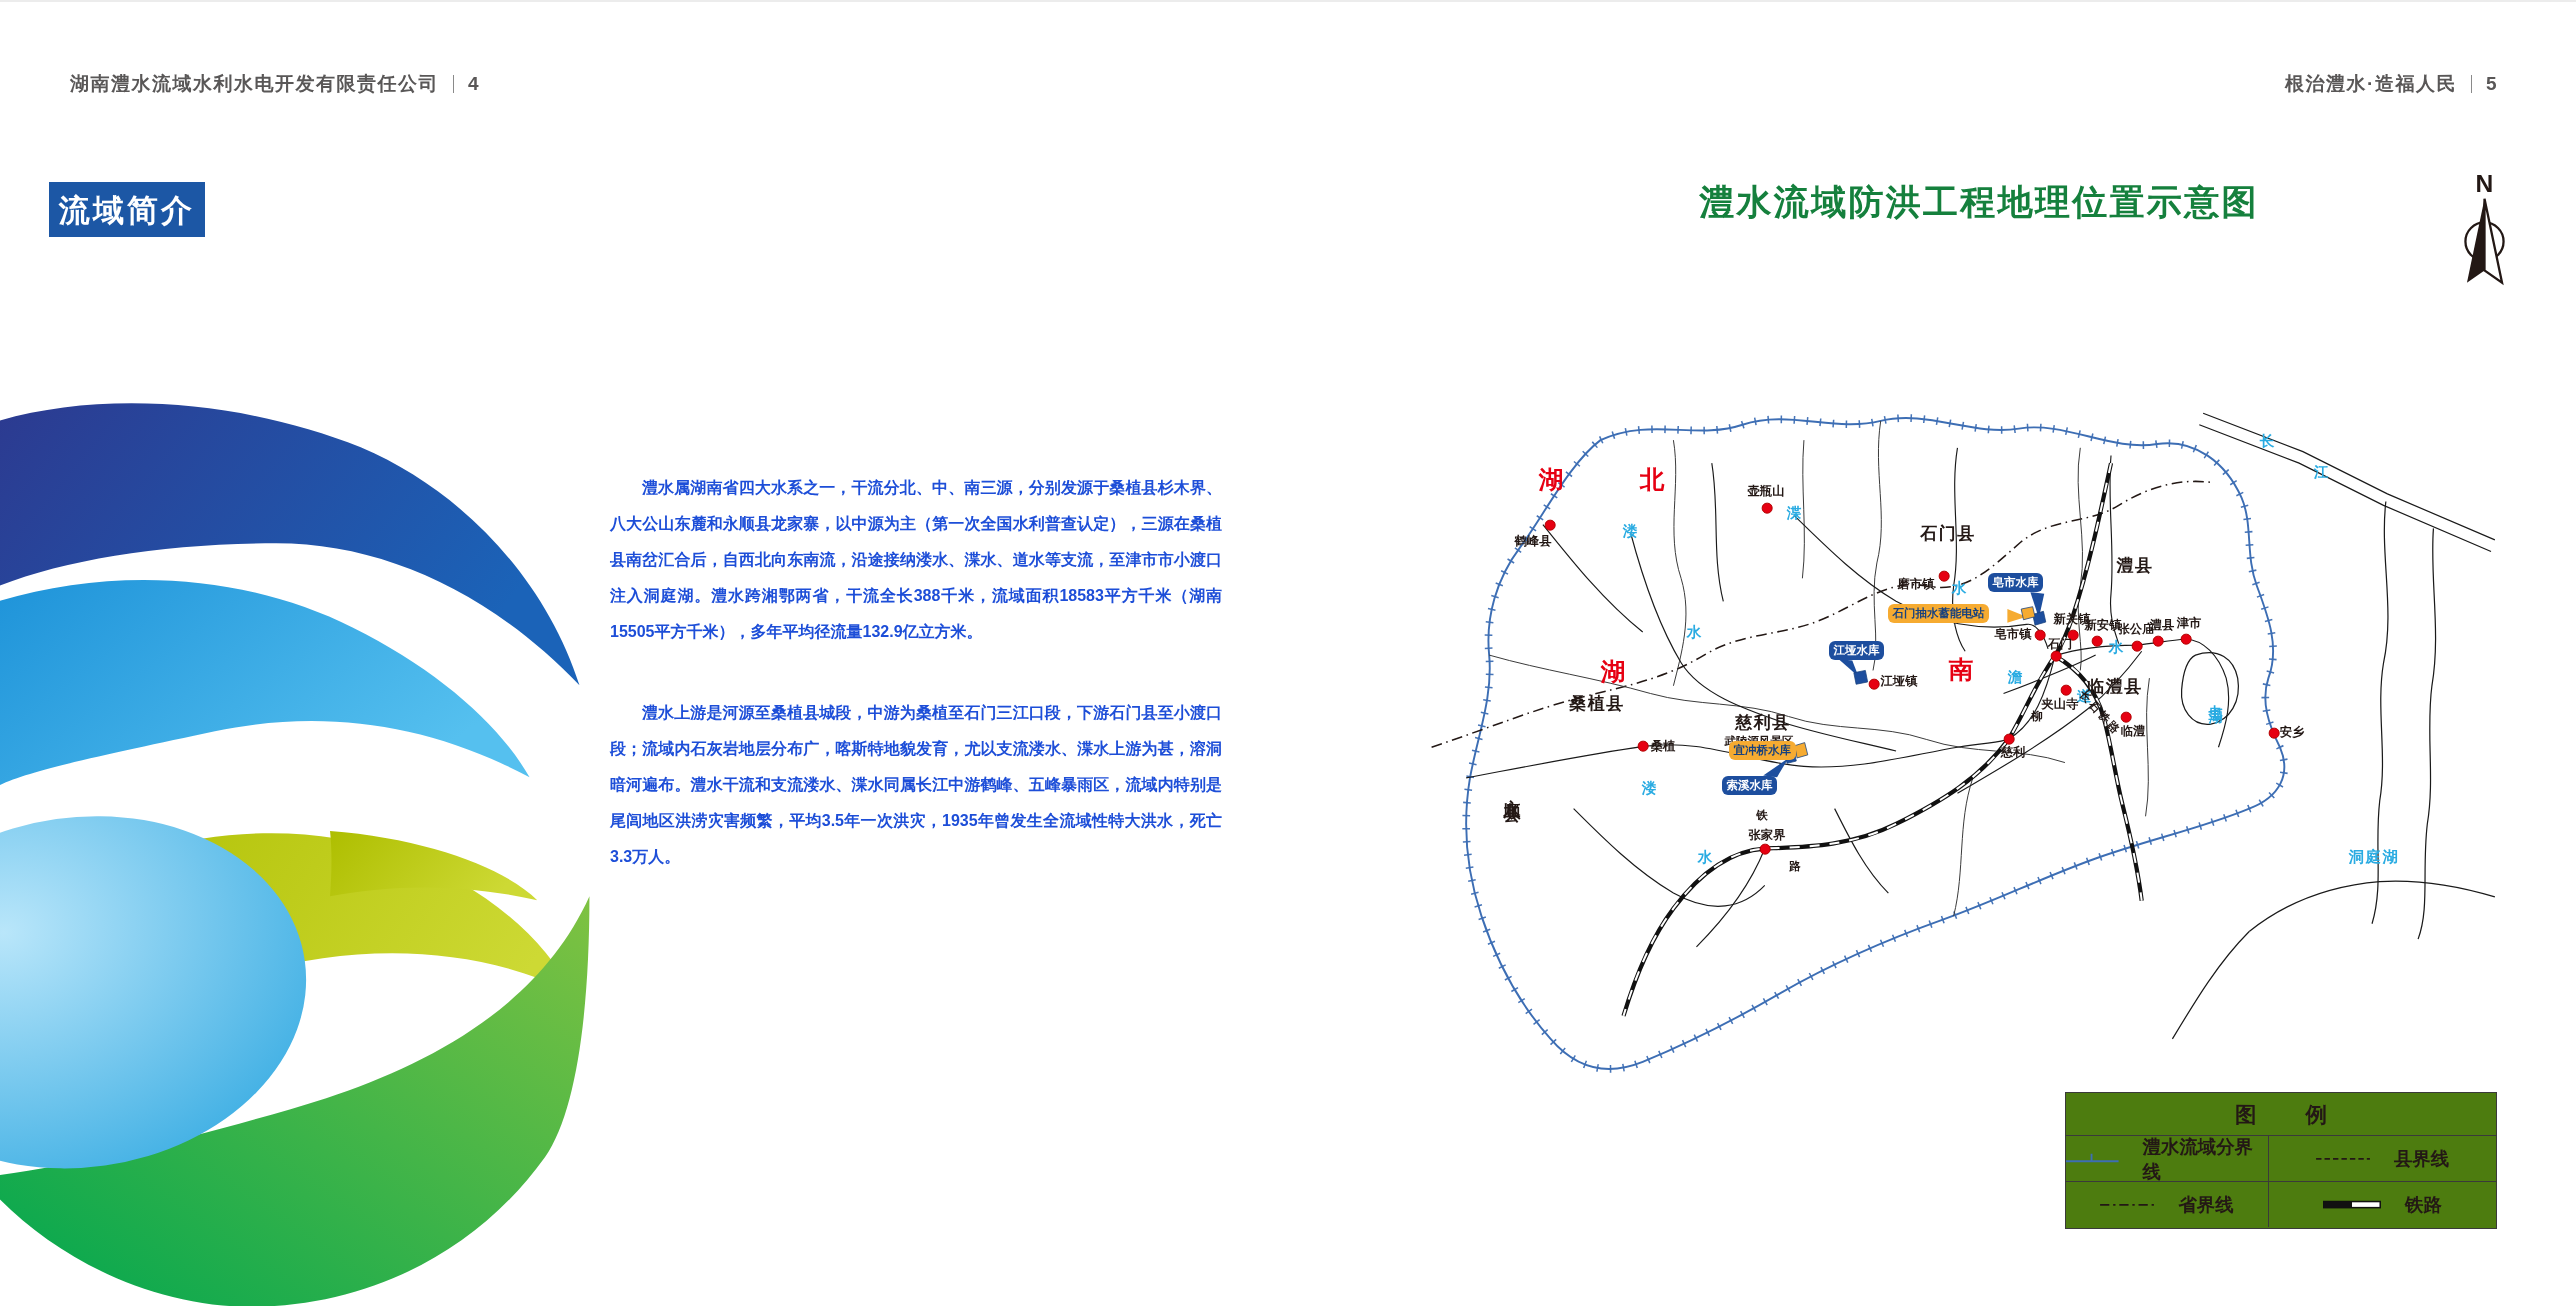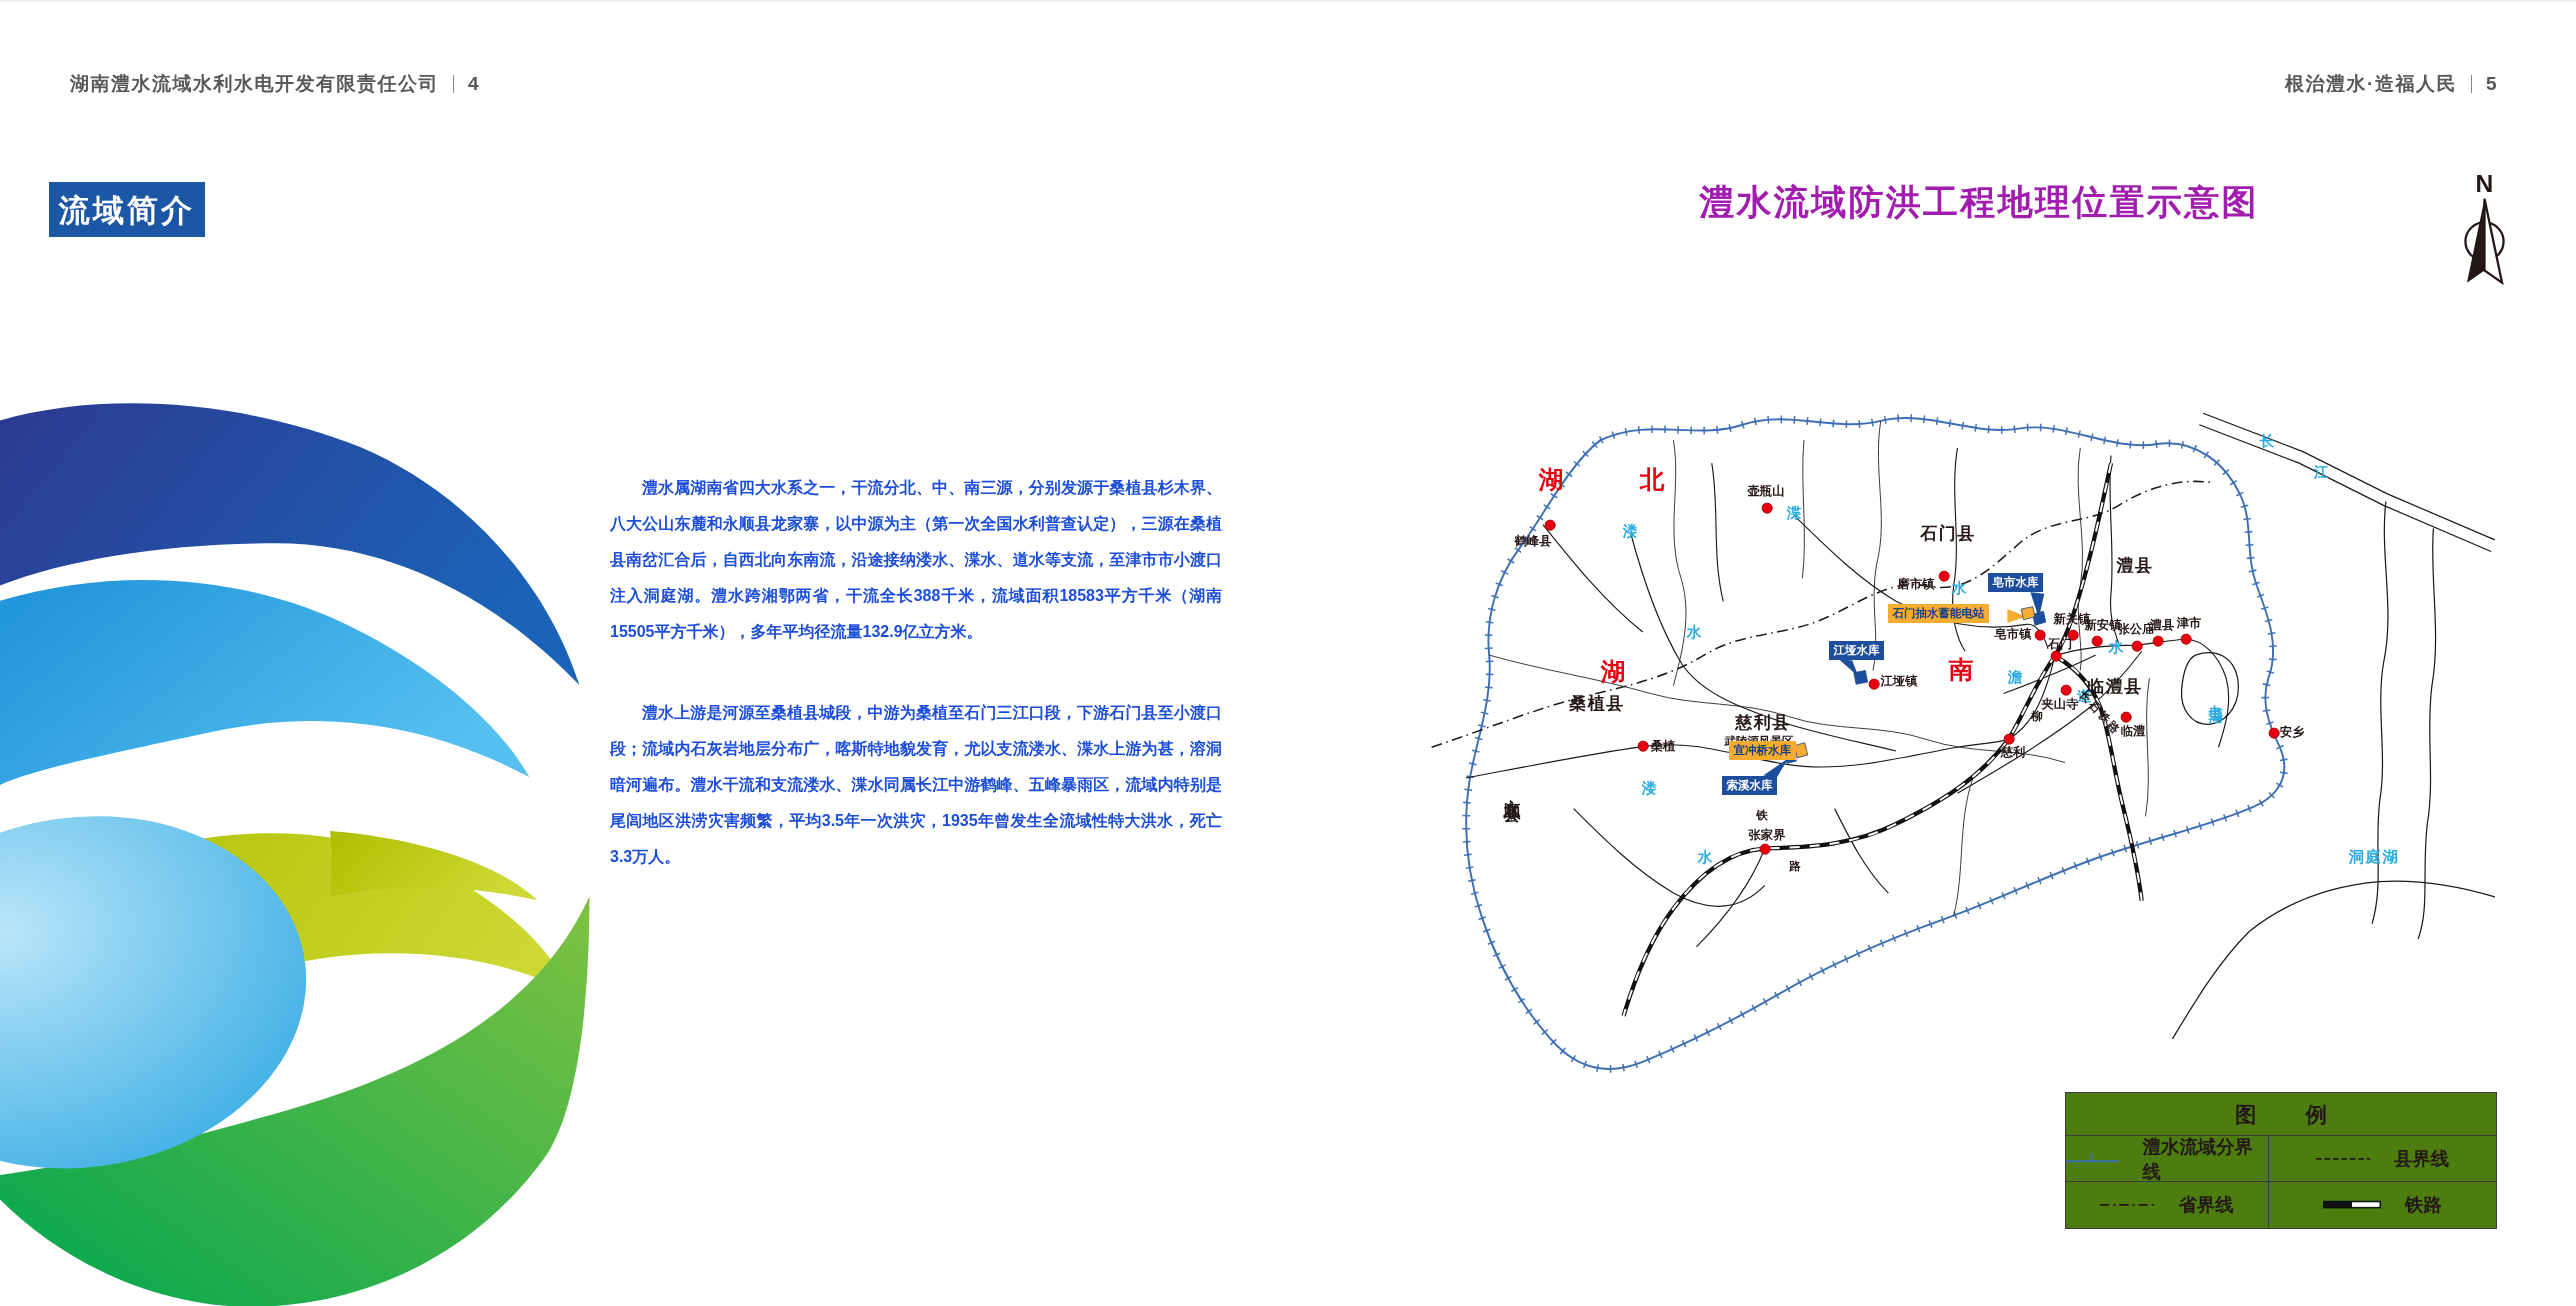--- a/index.html
+++ b/index.html
@@ -14,41 +14,41 @@
   #section-badge{position:absolute;left:49px;top:180px;width:156px;height:55px;background:#1c57a5;
                  color:#fff;font-size:31px;font-weight:bold;letter-spacing:3.1px;text-align:center;line-height:57px;}
   
   #body-text{position:absolute;left:610px;top:468px;width:612px;color:#1d4ed8;
              font-size:16px;line-height:36px;font-weight:bold;text-align:justify;}
   #body-text p{margin:0 0 45px 0;text-indent:2em;}
   
   #logo{position:absolute;left:0;top:399px;width:614px;height:907px;}
   
   #map-title{position:absolute;left:1979px;top:177px;transform:translateX(-50%);
-             font-size:35px;font-weight:bold;color:#a21caf;letter-spacing:2.3px;white-space:nowrap;}
+             font-size:35px;font-weight:bold;color:#15803d;letter-spacing:2.3px;white-space:nowrap;}
   #compass{position:absolute;left:2454px;top:170px;width:61px;height:123px;text-align:center;}
   #compass .n{font-size:24.6px;font-weight:bold;color:#231815;display:block;line-height:24.6px;}
   
   #map{position:absolute;left:1420px;top:346px;width:1121px;height:737px;}
   #map svg{position:absolute;left:0;top:0;}
   #map-labels{position:absolute;left:0;top:0;width:100%;height:100%;}
   .ml{position:absolute;transform:translate(-50%,-50%);white-space:nowrap;font-weight:bold;}
   .province{font-size:24.6px;color:#e60012;}
   .county{font-size:17px;color:#231815;letter-spacing:1.5px;}
   .county-v{writing-mode:vertical-rl;font-size:17px;color:#231815;letter-spacing:3.8px;}
   .scenic{font-size:11.5px;color:#231815;}
   .town-label{font-size:12.3px;color:#231815;}
   .river{font-size:14.6px;color:#29abe2;}
   .river-v{writing-mode:vertical-rl;font-size:14px;color:#29abe2;letter-spacing:2.3px;}
   .river-lg{font-size:15.4px;color:#29abe2;letter-spacing:1.5px;}
   .rail-label{font-size:11.5px;color:#231815;}
   .rail-label-diag{font-size:11.5px;color:#231815;transform:translate(-50%,-50%) rotate(48deg);letter-spacing:2.3px;}
   .dot{position:absolute;width:10.7px;height:10.7px;border-radius:50%;background:#e60012;border:0.8px solid #b30000;
        transform:translate(-50%,-50%);box-sizing:border-box;}
-  .callout{position:absolute;font-size:11.5px;font-weight:bold;padding:2.3px 4.6px;white-space:nowrap;line-height:14.6px;}
+  .callout{position:absolute;font-size:11.5px;font-weight:bold;padding:2.3px 4.6px;white-space:nowrap;line-height:14.6px;border-radius:6px;}
   .callout.blue{background:#1d4e9e;color:#ffffff;}
   .callout.orange{background:#f6ab31;color:#17417e;}
   
   #legend{position:absolute;left:2065px;top:1090px;width:432px;height:137px;border:1.5px solid #3a3a3a;box-sizing:border-box;background:#4d7c0f;}
   #legend .hd{height:42px;border-bottom:1.5px solid #3a3a3a;display:flex;align-items:center;justify-content:center;
               font-size:21.5px;font-weight:bold;color:#231815;letter-spacing:21.5px;text-indent:21.5px;}
   #legend .grid{display:grid;grid-template-columns:203px 1fr;grid-template-rows:46px 45px;}
   #legend .cell{display:flex;align-items:center;justify-content:center;gap:24px;border-right:1.5px solid #3a3a3a;border-bottom:1.5px solid #3a3a3a;}
   #legend .cell:nth-child(2n){border-right:none;}
   #legend .cell:nth-child(3),#legend .cell:nth-child(4){border-bottom:none;}

